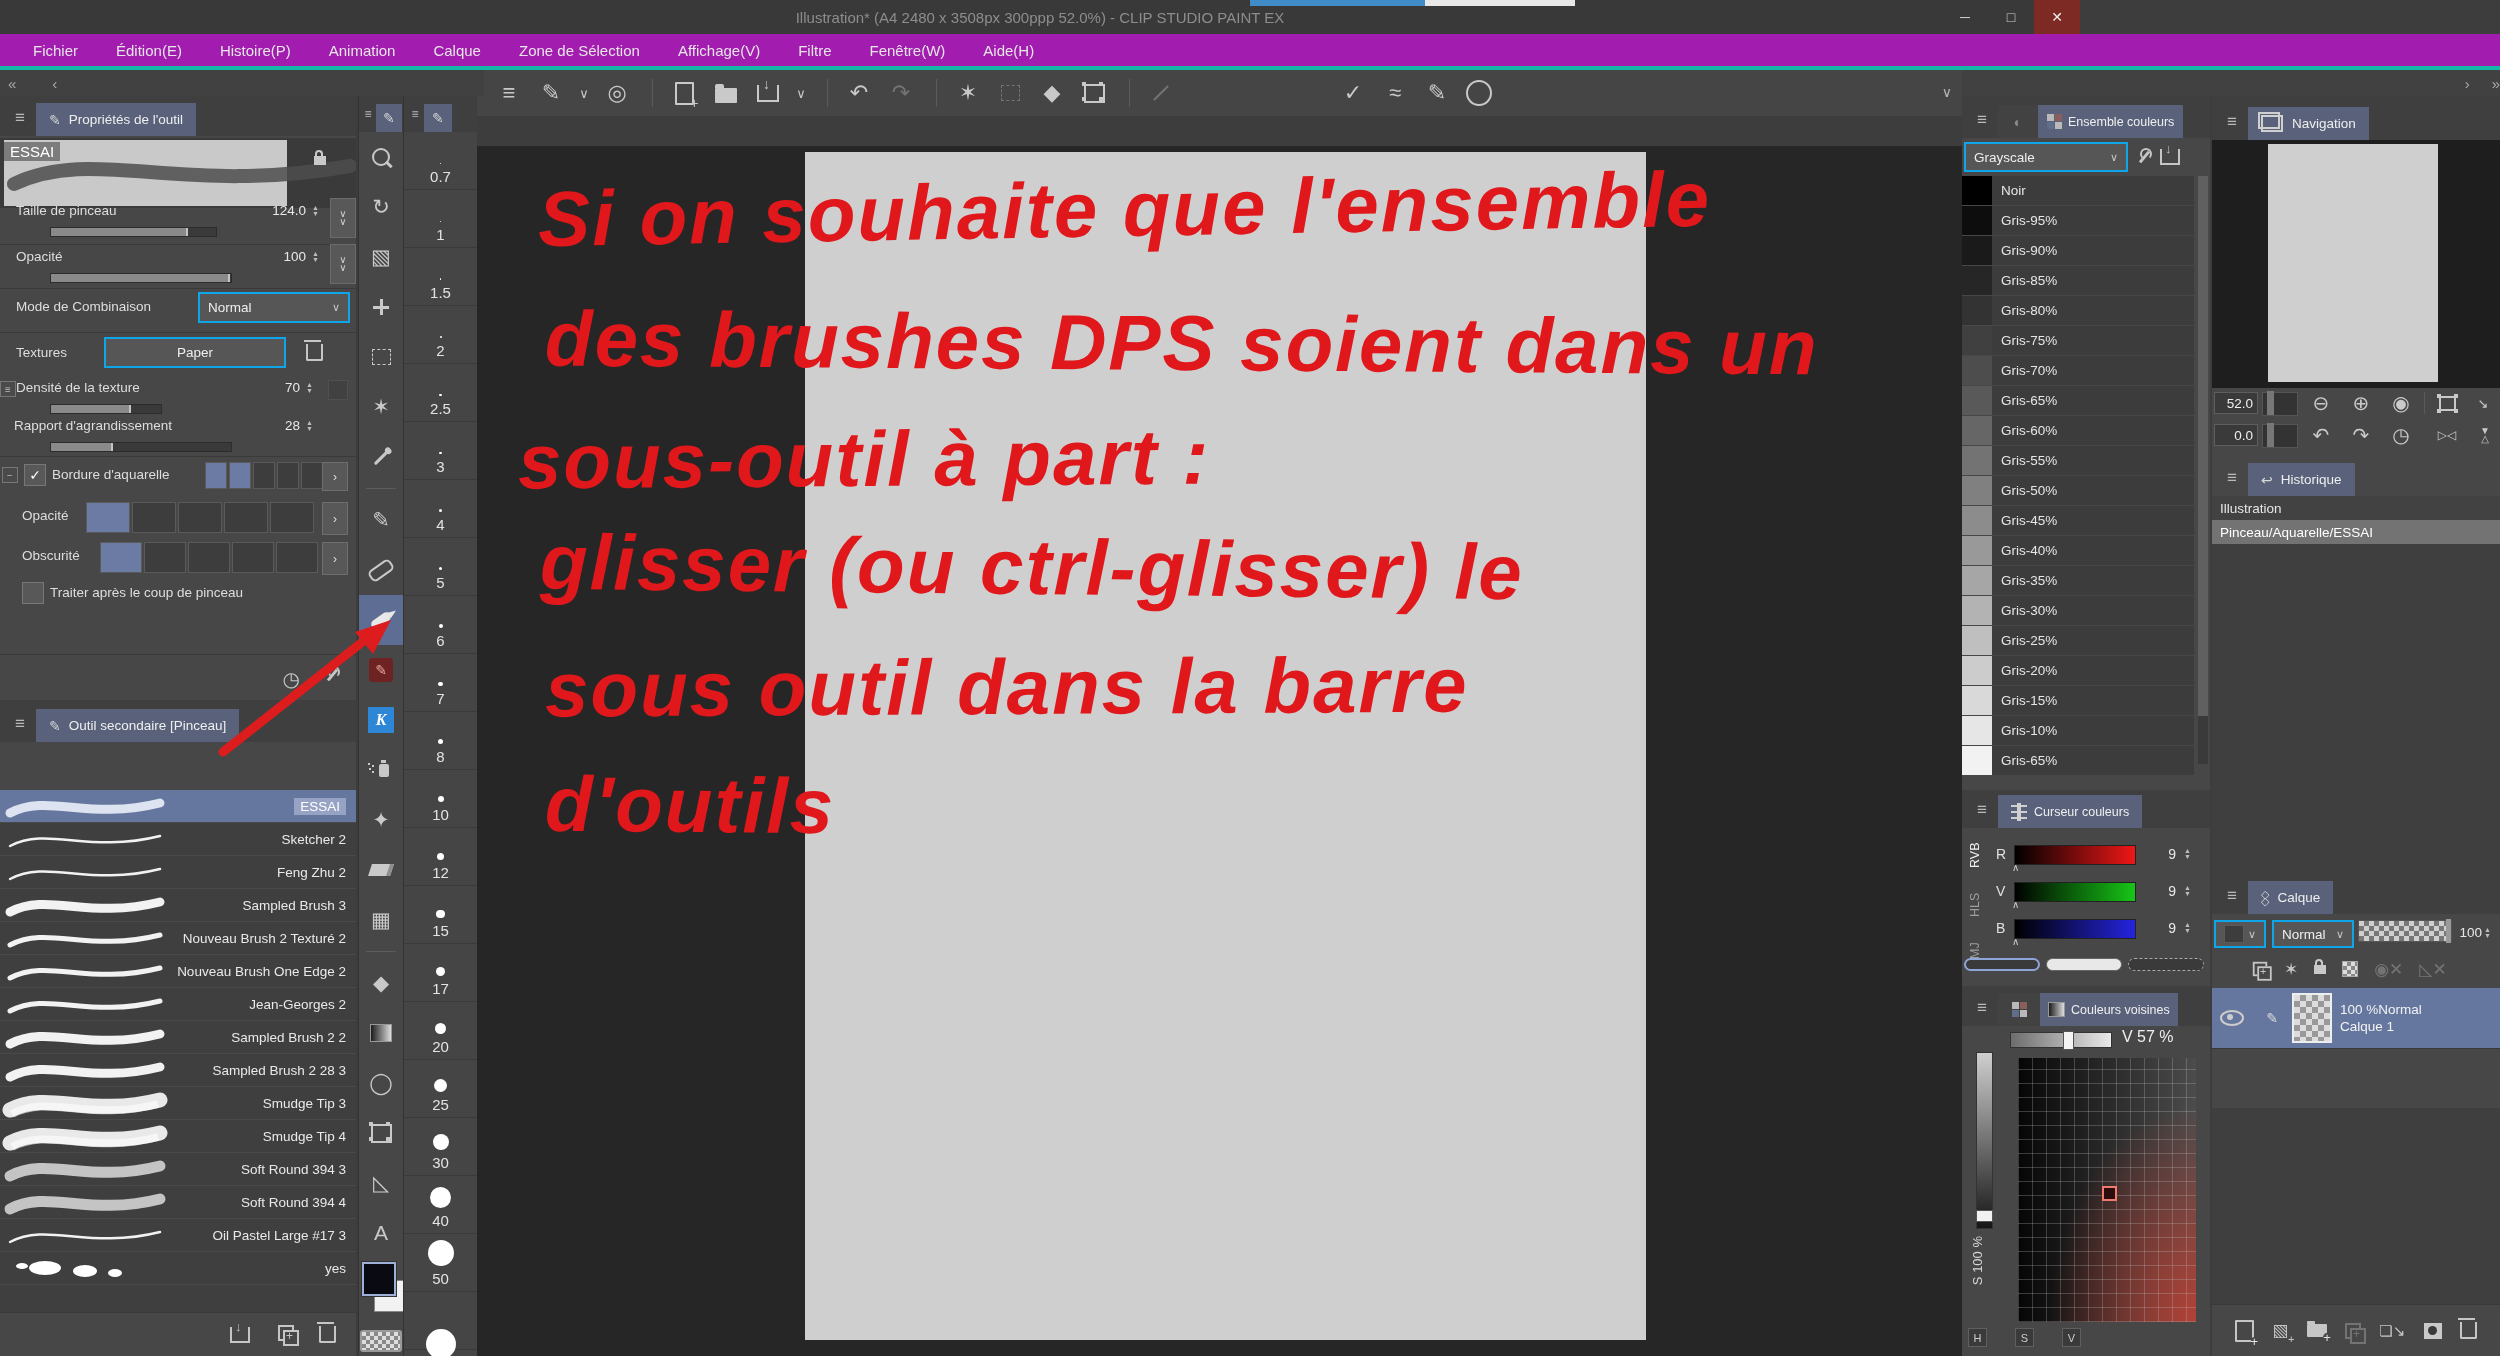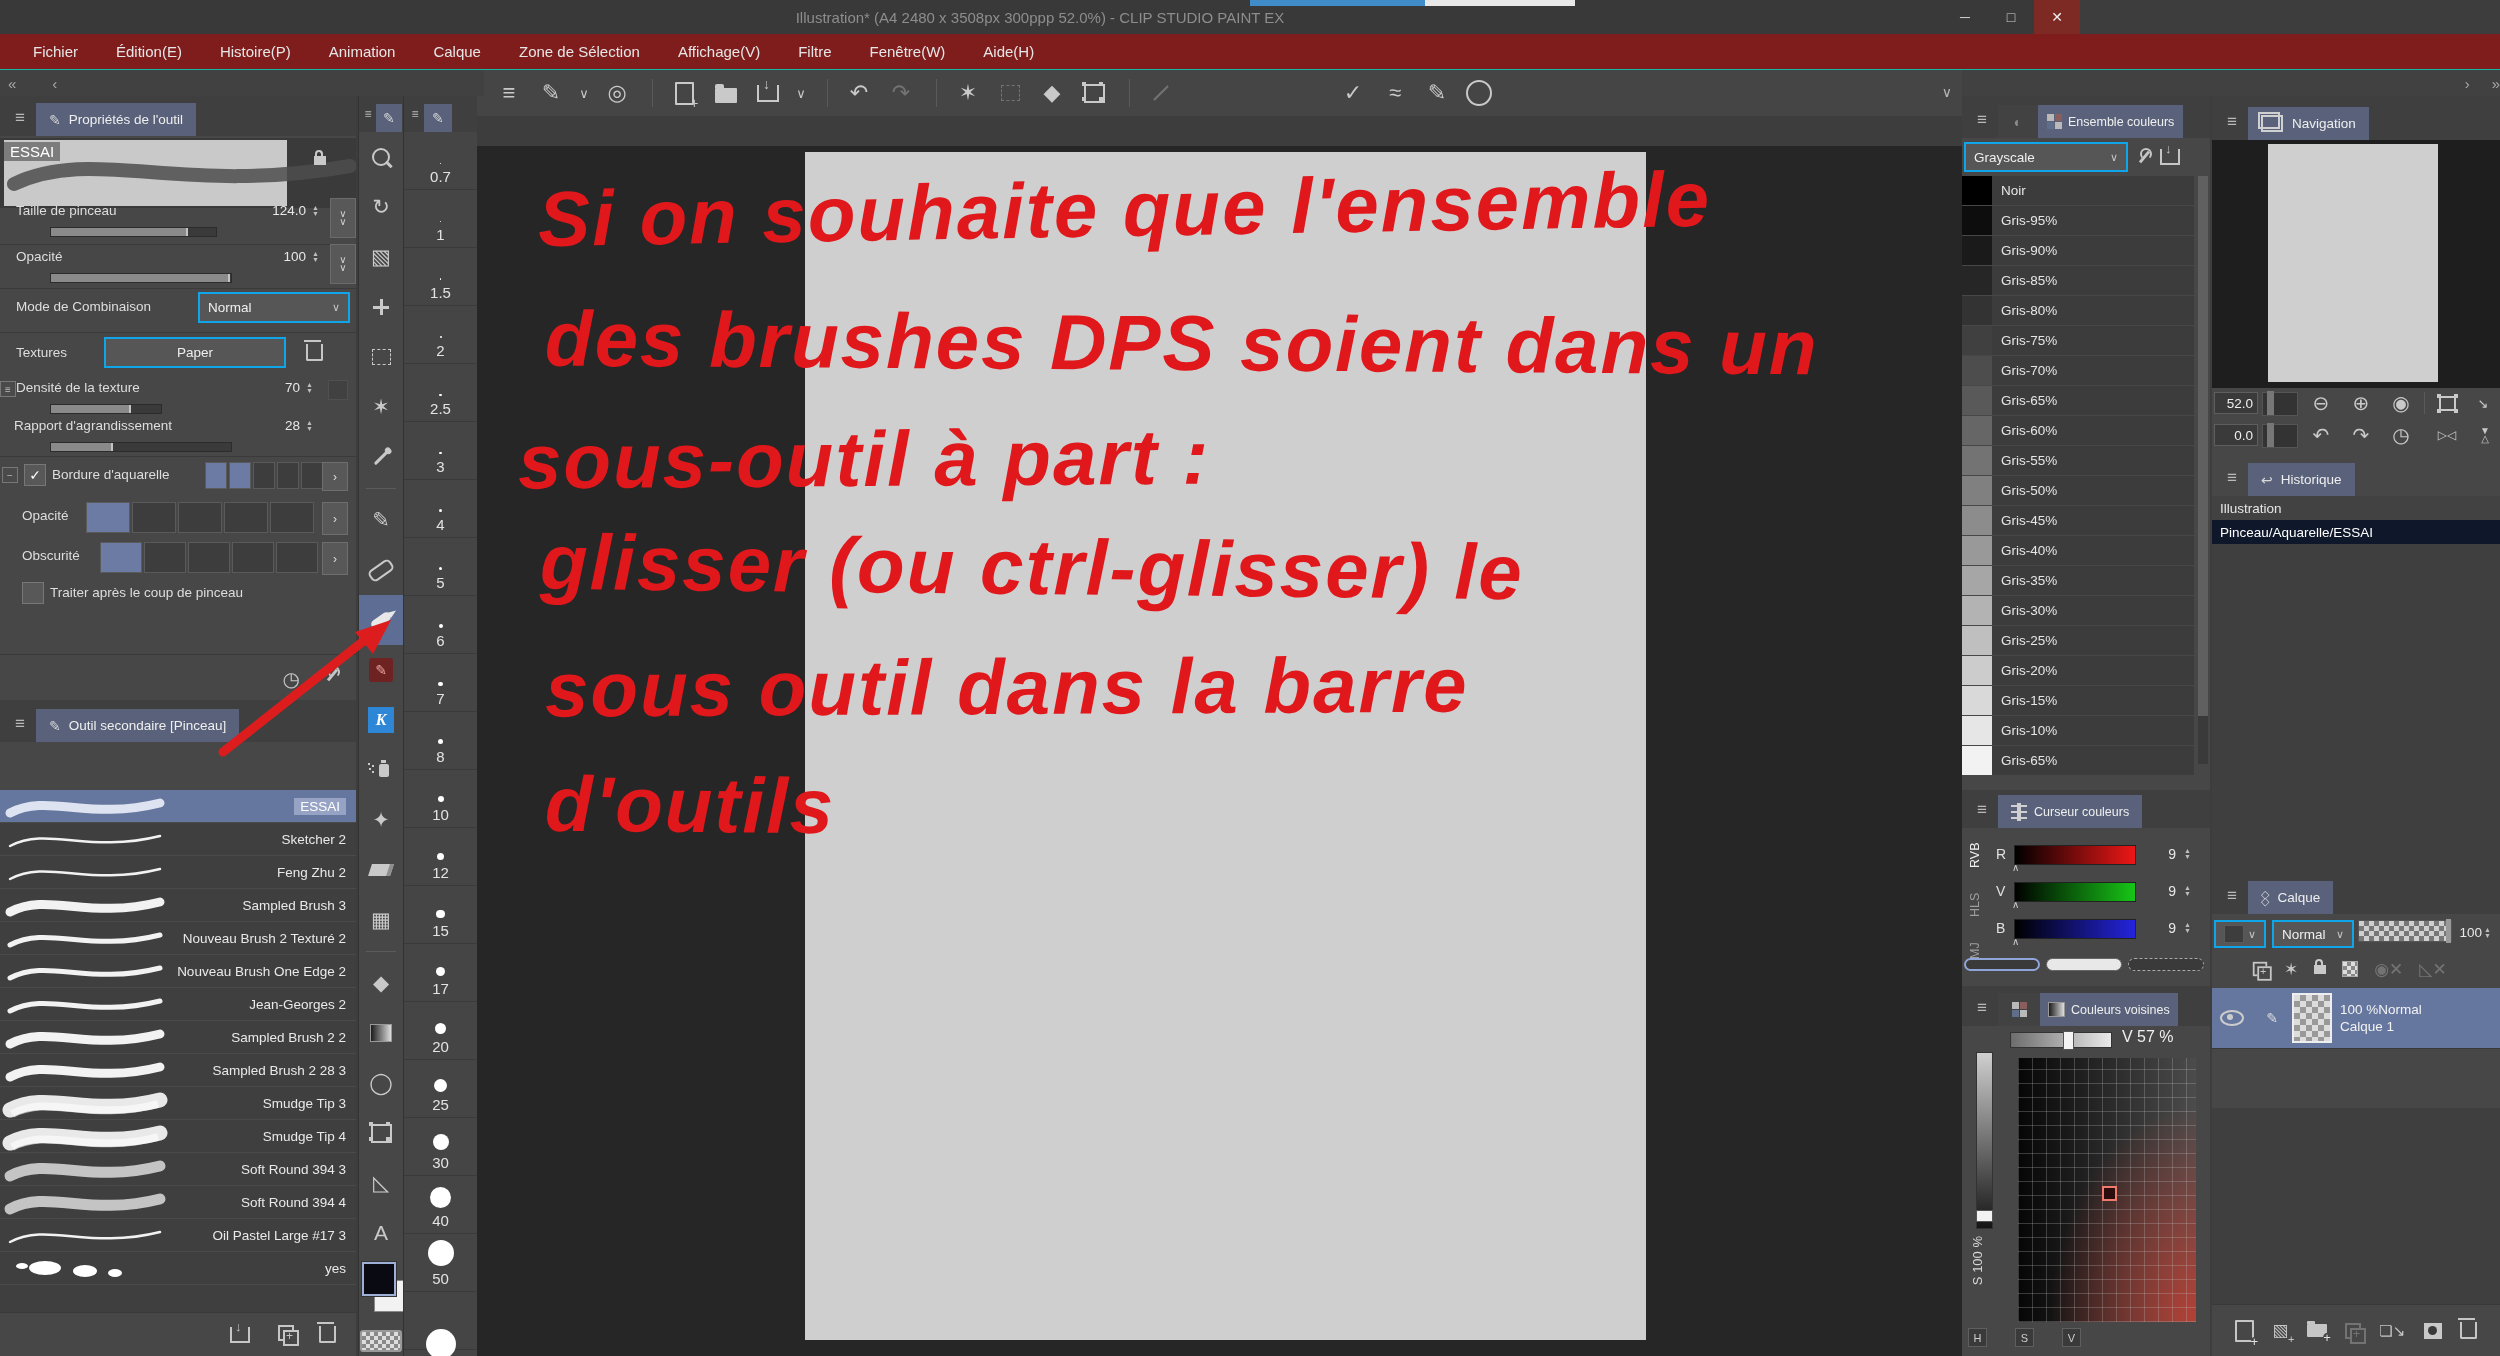--- a/index.html
+++ b/index.html
@@ -7,22 +7,22 @@
        font-family:"Liberation Sans",sans-serif;color:#dcdcdc;overflow:hidden;font-size:14px;}
   
   .titlebar{position:absolute;left:0;top:0;width:2080px;height:34px;background:#393939;}
   .strip-blue{position:absolute;left:1250px;top:0;width:175px;height:6px;background:#3f8cc8;}
   .strip-white{position:absolute;left:1425px;top:0;width:150px;height:6px;background:#e8e8e8;}
   .title-text{position:absolute;left:0;right:0;top:9px;text-align:center;color:#8d8d8d;font-size:15px;}
   .win-controls{position:absolute;right:0;top:0;height:34px;display:flex;}
   .win-btn{width:46px;text-align:center;line-height:34px;font-size:14px;color:#cfcfcf;}
   .win-btn.close{background:#7e2a24;color:#eee;}
   
-  .menubar{position:absolute;left:0;top:34px;width:2500px;height:36px;background:#7f1d1d;
-           border-bottom:1px solid #14b8a6;display:flex;align-items:center;padding-left:14px;box-sizing:border-box;}
+  .menubar{position:absolute;left:0;top:34px;width:2500px;height:36px;background:#a21caf;
+           border-bottom:4px solid #14b8a6;display:flex;align-items:center;padding-left:14px;box-sizing:border-box;}
   .menu-item{padding:0 19px;font-size:15px;color:#e6e6e6;}
   
   .commandbar{position:absolute;left:476px;top:70px;width:1486px;height:46px;background:#454545;
               display:flex;align-items:center;padding-left:14px;box-sizing:border-box;}
   .cb-icon{width:38px;height:36px;display:inline-flex;align-items:center;justify-content:center;
            font-size:22px;color:#c9c9c9;margin-right:4px;position:relative;}
   .cb-icon.small{width:20px;font-size:13px;}
   .cb-icon.disabled{opacity:.35;}
   .cb-div{width:1px;height:28px;background:#5a5a5a;margin:0 12px;}
   .cb-spacer{width:150px;}
@@ -146,21 +146,21 @@
   .navpage{position:absolute;left:56px;top:4px;width:170px;height:238px;background:#cfcfd0;}
   .navctl{position:absolute;left:0;top:292px;width:288px;height:68px;}
   .ninput{position:absolute;width:44px;height:22px;background:#3a3a3a;border:1px solid #5e5e5e;color:#eee;
           font-size:13.5px;text-align:right;padding-right:4px;box-sizing:border-box;line-height:22px;}
   .nslide{position:absolute;width:34px;height:22px;background:#333;border:1px solid #555;}
   .nslide i{position:absolute;left:4px;top:-2px;width:7px;height:24px;background:#777;}
   .nbtn{position:absolute;width:30px;height:26px;color:#c9c9c9;font-size:20px;display:flex;align-items:center;justify-content:center;}
   .flipv{display:flex;flex-direction:column;line-height:8px;font-size:10px;}
   
   .hitem{height:24px;display:flex;align-items:center;padding-left:8px;font-size:13.5px;color:#e6e6e6;background:#424242;}
-  .hitem.sel{background:#0f172a;color:#fff;}
+  .hitem.sel{background:#737373;color:#fff;}
   .hrest{background:#3f3f3f;}
   
   .lay-ctl{position:absolute;left:0;top:40px;width:288px;height:34px;}
   .opslider{position:absolute;left:146px;top:4px;width:92px;height:20px;border:1px solid #555;
      background-image:linear-gradient(45deg,#777 25%,transparent 25%,transparent 75%,#777 75%),
                       linear-gradient(45deg,#777 25%,#cfcfcf 25%,#cfcfcf 75%,#777 75%);
      background-size:10px 10px;background-position:0 0,5px 5px;}
   .opslider i{position:absolute;right:0px;top:-2px;width:5px;height:24px;background:#9a9a9a;}
   .lay-icons{position:absolute;left:0;top:76px;width:288px;height:34px;display:flex;align-items:center;padding-left:40px;box-sizing:border-box;gap:16px;color:#c6c6c6;font-size:17px;}
   .lay-icons .dis{opacity:.35;}

